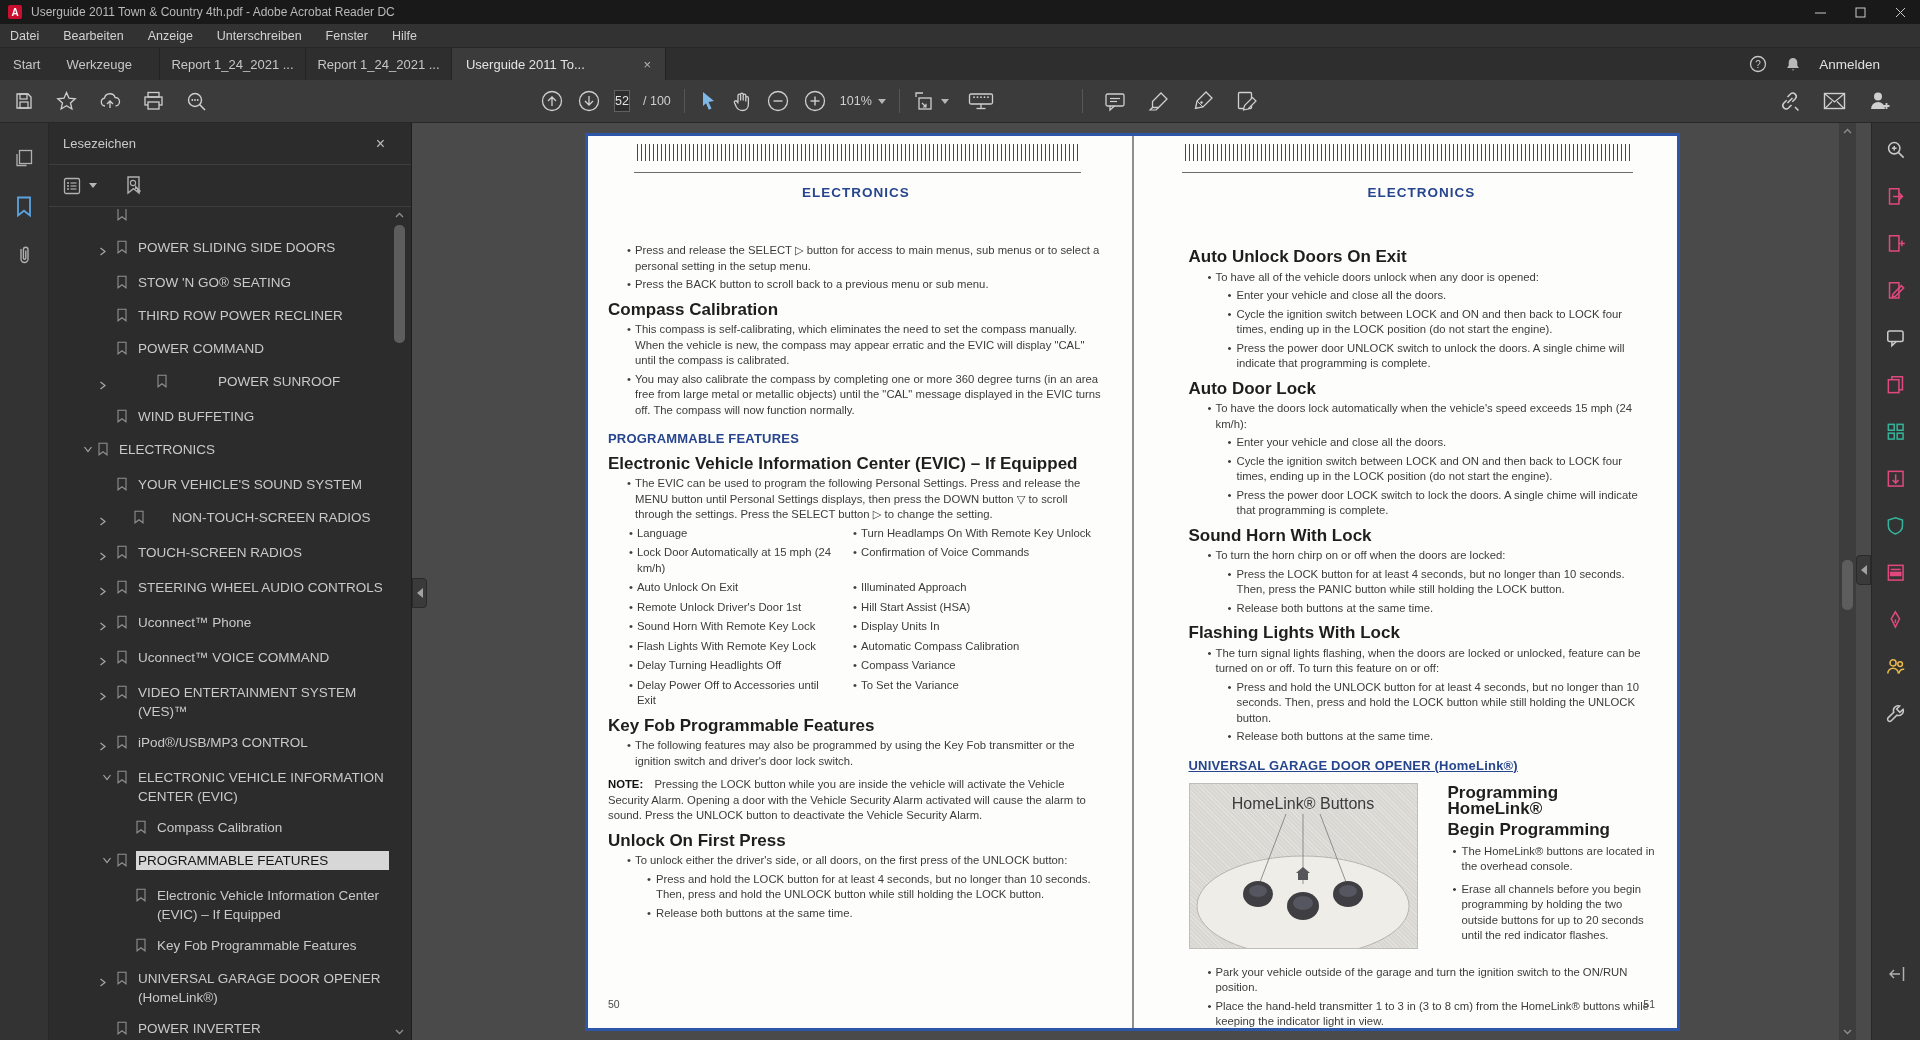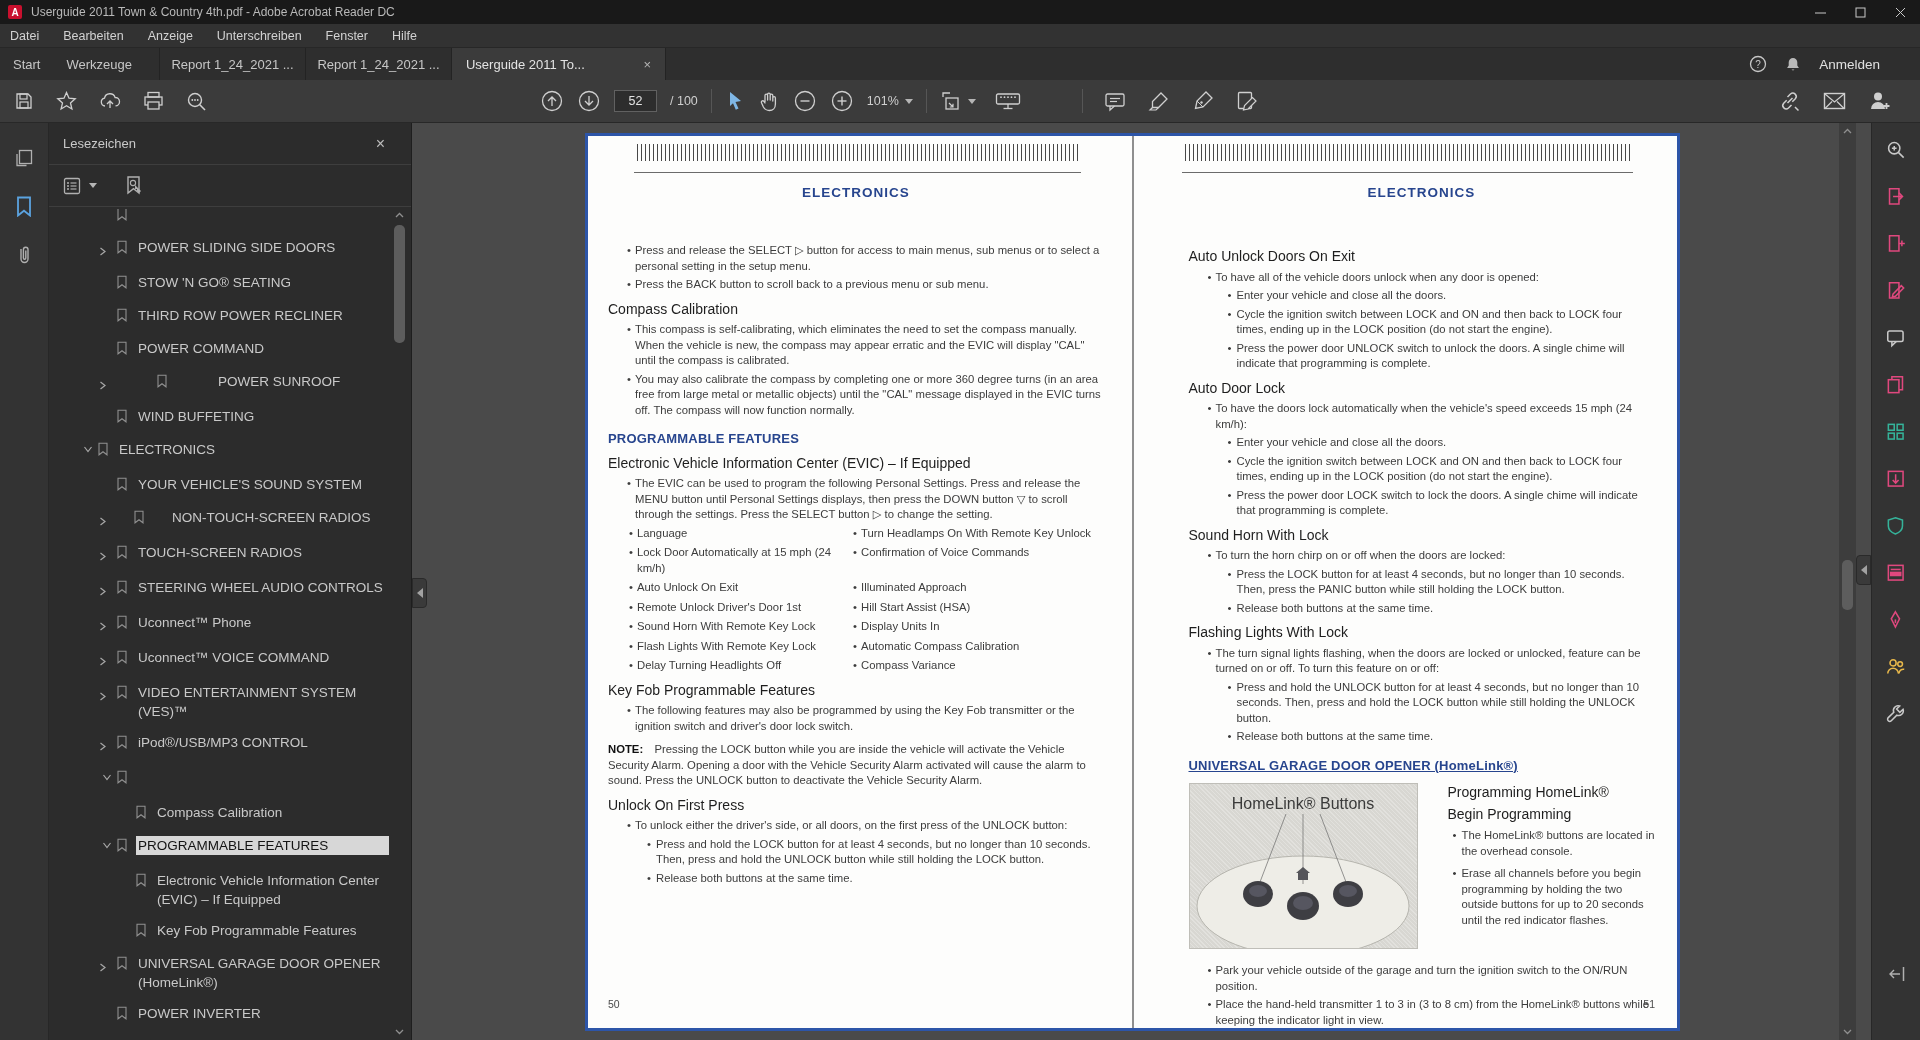--- a/index.html
+++ b/index.html
@@ -37,21 +37,21 @@
   #toolbar { position:absolute; left:0; top:80px; width:1920px; height:43px; background:#3b3b3b;
     border-bottom:1px solid #282828; color:#cfcfcf; }
   .tb-group { position:absolute; top:0; height:42px; display:flex; align-items:center; }
   .tb-left { left:14px; gap:22px; }
   .tb-nav { left:540px; gap:13px; }
   .tb-annot { left:1104px; gap:22px; }
   .tb-right { right:28px; gap:22px; }
   .tb-btn { display:flex; align-items:center; justify-content:center; }
   .tb-btn svg { display:block; }
   .tbsep { width:1px; height:24px; background:#565656; }
-  #page-num-input { width:43px; height:22px; background:#2d2d2d; border:1px solid #616161;
+  #page-num-input { width:16px; height:22px; background:#2d2d2d; border:1px solid #616161;
     color:#e2e2e2; font-size:12.5px; text-align:center; font-family:inherit; }
   .tb-label { font-size:12.5px; color:#cfcfcf; }
   .zoom-wrap { display:flex; align-items:center; gap:6px; }
   .caret { width:0; height:0; border-left:4px solid transparent; border-right:4px solid transparent;
     border-top:5px solid #b5b5b5; display:inline-block; }
 
   
   #main { position:absolute; left:0; top:123px; width:1920px; height:917px; }
 
   #left-rail { position:absolute; left:0; top:0; width:49px; height:917px; background:#333333;
@@ -116,21 +116,21 @@
   .content { position:absolute; top:104px; }
   .page-left .content { left:20px; width:496px; }
   .page-right .content { left:55px; width:466px; }
   .pagenum { position:absolute; bottom:16px; font-size:10.5px; color:#4a4a4a; }
   .page-left .pagenum { left:20px; }
   .page-right .pagenum { right:22px; }
 
   .h2 { color:var(--c-heading-navy,#27458e); font-weight:bold; font-size:13px; margin:13px 0 7px;
     letter-spacing:.2px; }
   .h2u { text-decoration:underline; }
-  .h3 { font-weight:normal; font-size:14px; color:#1e1e1e; margin:9px 0 5px; }
+  .h3 { font-weight:bold; font-size:17px; color:#1e1e1e; margin:9px 0 5px; }
   .b1, .b2 { position:relative; margin:3px 0; }
   .b1 { padding-left:27px; }
   .b1::before { content:"•"; position:absolute; left:19px; }
   .b2 { padding-left:48px; }
   .b2::before { content:"•"; position:absolute; left:39px; }
   .note { margin:8px 0 6px; }
   .note b { color:#111; }
   .colrow { display:flex; margin-bottom:4px; }
   .ccell { position:relative; padding-left:29px; }
   .ccell::before { content:"•"; position:absolute; left:21px; }
@@ -555,20 +555,21 @@
               </svg></span>
             <span class="bm-label">iPod®/USB/MP3 CONTROL</span>
           </div>
           <div class="bm-row" style="padding-left: 49px;">
             <span class="bm-chev down"><svg width="9" height="9" viewBox="0 0 9 9">
                 <path d="M2.5 1 L7 4.5 L2.5 8" fill="none" stroke="#a8a8a8" stroke-width="1.2"></path>
               </svg></span>
             <span class="bm-ic"><svg width="12" height="14" viewBox="0 0 12 14">
                 <path d="M2 1.2 h8 v11.6 l-4 -3.1 -4 3.1 z" fill="none" stroke="#909090" stroke-width="1.1"></path>
               </svg></span>
+            <span class="bm-label">ELECTRONIC VEHICLE INFORMATION CENTER (EVIC)</span>
           </div>
           <div class="bm-row" style="padding-left: 68px;">
             <span class="bm-chev"></span>
             <span class="bm-ic"><svg width="12" height="14" viewBox="0 0 12 14">
                 <path d="M2 1.2 h8 v11.6 l-4 -3.1 -4 3.1 z" fill="none" stroke="#909090" stroke-width="1.1"></path>
               </svg></span>
             <span class="bm-label">Compass Calibration</span>
           </div>
           <div class="bm-row" style="padding-left: 49px;">
             <span class="bm-chev down"><svg width="9" height="9" viewBox="0 0 9 9">
@@ -660,20 +661,24 @@
             <div class="ccell c1">Sound Horn With Remote Key Lock</div>
             <div class="ccell c2">Display Units In</div>
           </div>
           <div class="colrow">
             <div class="ccell c1">Flash Lights With Remote Key Lock</div>
             <div class="ccell c2">Automatic Compass Calibration</div>
           </div>
           <div class="colrow">
             <div class="ccell c1">Delay Turning Headlights Off</div>
             <div class="ccell c2">Compass Variance</div>
+          </div>
+          <div class="colrow">
+            <div class="ccell c1">Delay Power Off to Accessories until Exit</div>
+            <div class="ccell c2">To Set the Variance</div>
           </div>
           <div class="h3">Key Fob Programmable Features</div>
           <div class="b1">The following features may also be programmed by using the Key Fob transmitter or the ignition switch and driver's door lock switch.</div>
           <p class="note"><b>NOTE:</b> Pressing the LOCK button while you are inside the vehicle will activate the Vehicle Security Alarm. Opening a door with the Vehicle Security Alarm activated will cause the alarm to sound. Press the UNLOCK button to deactivate the Vehicle Security Alarm.</p>
           <div class="h3">Unlock On First Press</div>
           <div class="b1">To unlock either the driver's side, or all doors, on the first press of the UNLOCK button:</div>
           <div class="b2">Press and hold the LOCK button for at least 4 seconds, but no longer than 10 seconds. Then, press and hold the UNLOCK button while still holding the LOCK button.</div>
           <div class="b2">Release both buttons at the same time.</div>
         </div>
       <div class="pagenum">50</div>

